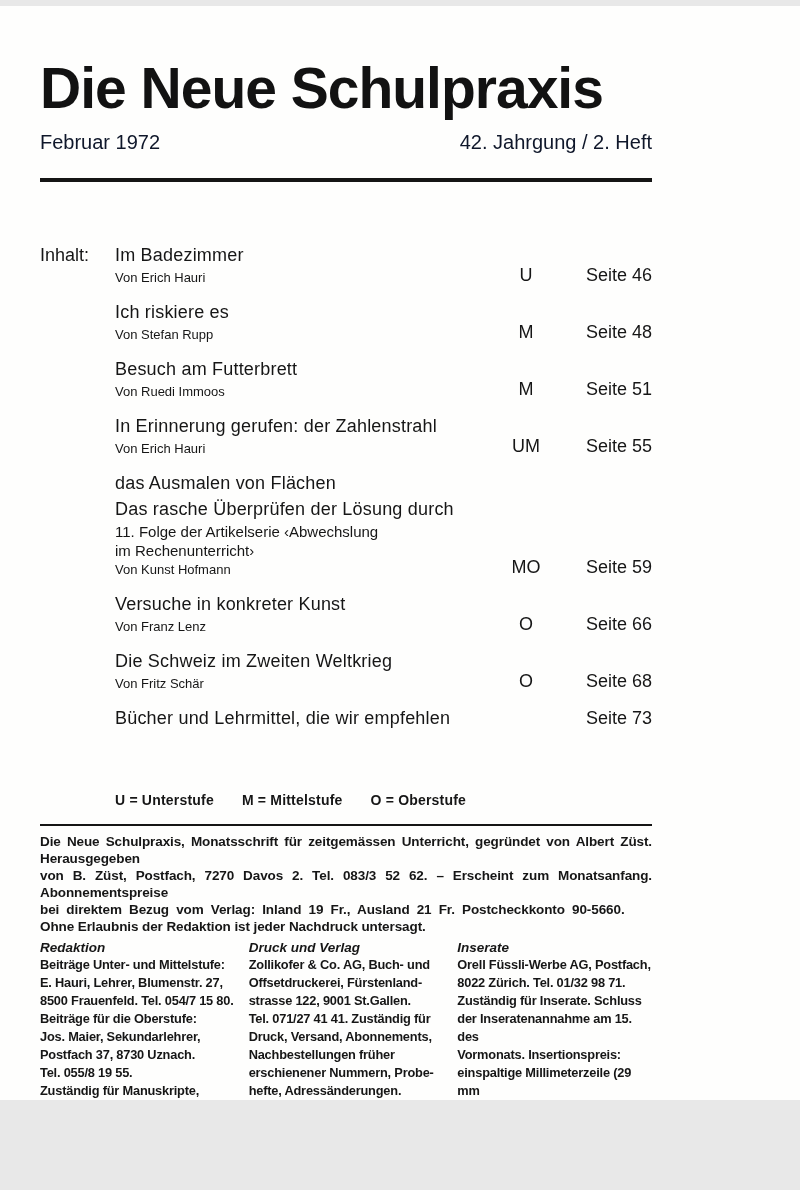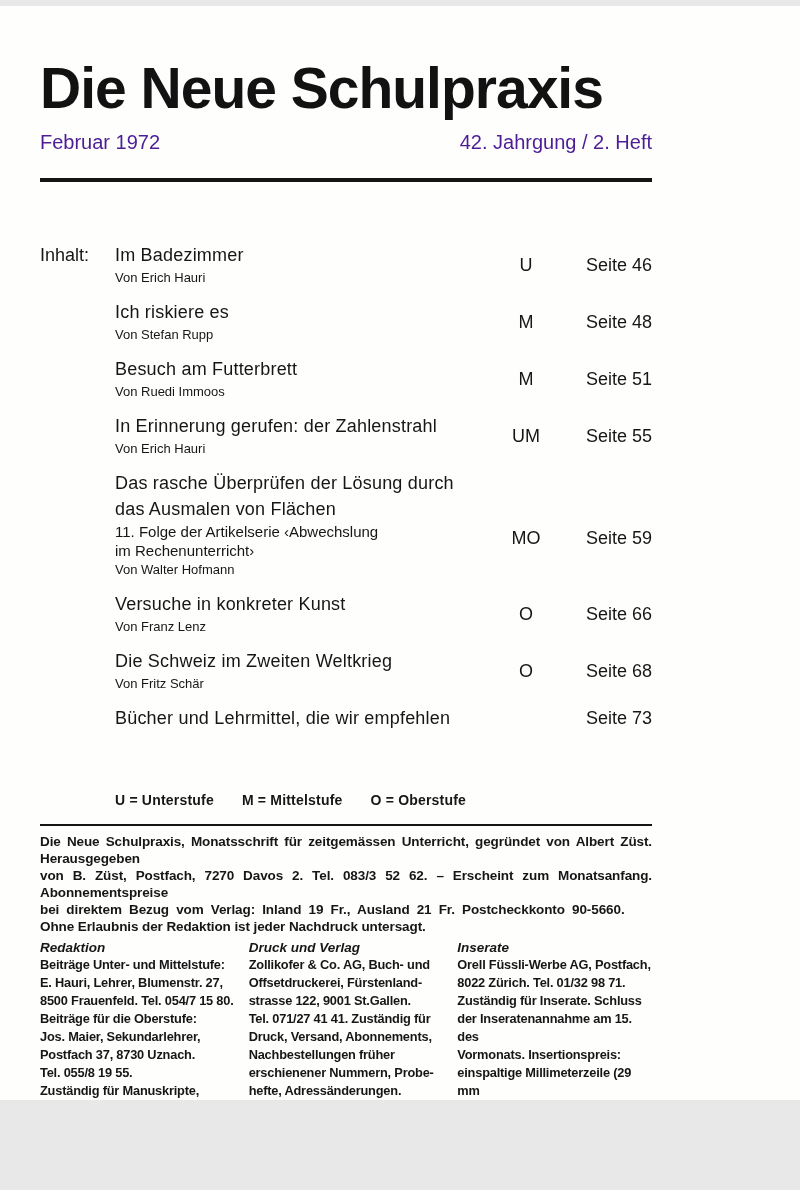--- a/index.html
+++ b/index.html
@@ -12,29 +12,29 @@
   }
   .content { position:absolute; left:40px; top:0; width:612px; }
 
   
   .masthead-title {
     margin-top:54px; font-size:57px; font-weight:700;
     letter-spacing:-1px; line-height:56px; white-space:nowrap; color:#121212;
   }
   .masthead-meta {
     display:flex; justify-content:space-between; align-items:baseline;
-    font-size:20px; margin-top:15px; color:#4c1d95;
+    font-size:20px; margin-top:15px; color:#0f172a;
   }
   .rule-thick { height:4px; background:#151515; margin-top:24px; }
 
   
   .toc { display:flex; margin-top:60px; }
   .toc-label { width:75px; font-size:18px; line-height:26px; }
   .toc-entries { flex:1; }
-  .entry { display:flex; align-items:center; margin-bottom:11px; }
+  .entry { display:flex; align-items:flex-end; margin-bottom:11px; }
   .entry-main { flex:1; }
   .entry-title { font-size:18px; line-height:26px; letter-spacing:.2px; }
   .entry-subtitle { font-size:15px; line-height:19px; }
   .entry-author { font-size:13px; line-height:20px; }
   .entry-author:empty { display:none; }
   .entry-code { width:120px; text-align:center; font-size:18px; line-height:26px; }
   .entry-page { width:66px; font-size:18px; line-height:26px; white-space:nowrap; }
   .pad-line { padding-top:26px; }
 
   
@@ -104,28 +104,28 @@
             <div class="entry-title">In Erinnerung gerufen: der Zahlenstrahl</div>
             <div class="entry-author">Von Erich Hauri</div>
           </div>
           <div class="entry-code">UM</div>
           <div class="entry-page">Seite 55</div>
         </div>
 
         <div class="entry">
           <div class="entry-main">
             <div class="entry-title">
+              <div>das Ausmalen von Flächen</div>
               <div>Das rasche Überprüfen der Lösung durch</div>
-              <div>das Ausmalen von Flächen</div>
             </div>
             <div class="entry-subtitle">
               <div>11. Folge der Artikelserie ‹Abwechslung</div>
               <div>im Rechenunterricht›</div>
             </div>
-            <div class="entry-author">Von Walter Hofmann</div>
+            <div class="entry-author">Von Kunst Hofmann</div>
           </div>
           <div class="entry-code pad-line">MO</div>
           <div class="entry-page pad-line">Seite 59</div>
         </div>
 
         <div class="entry">
           <div class="entry-main">
             <div class="entry-title">Versuche in konkreter Kunst</div>
             <div class="entry-author">Von Franz Lenz</div>
           </div>

